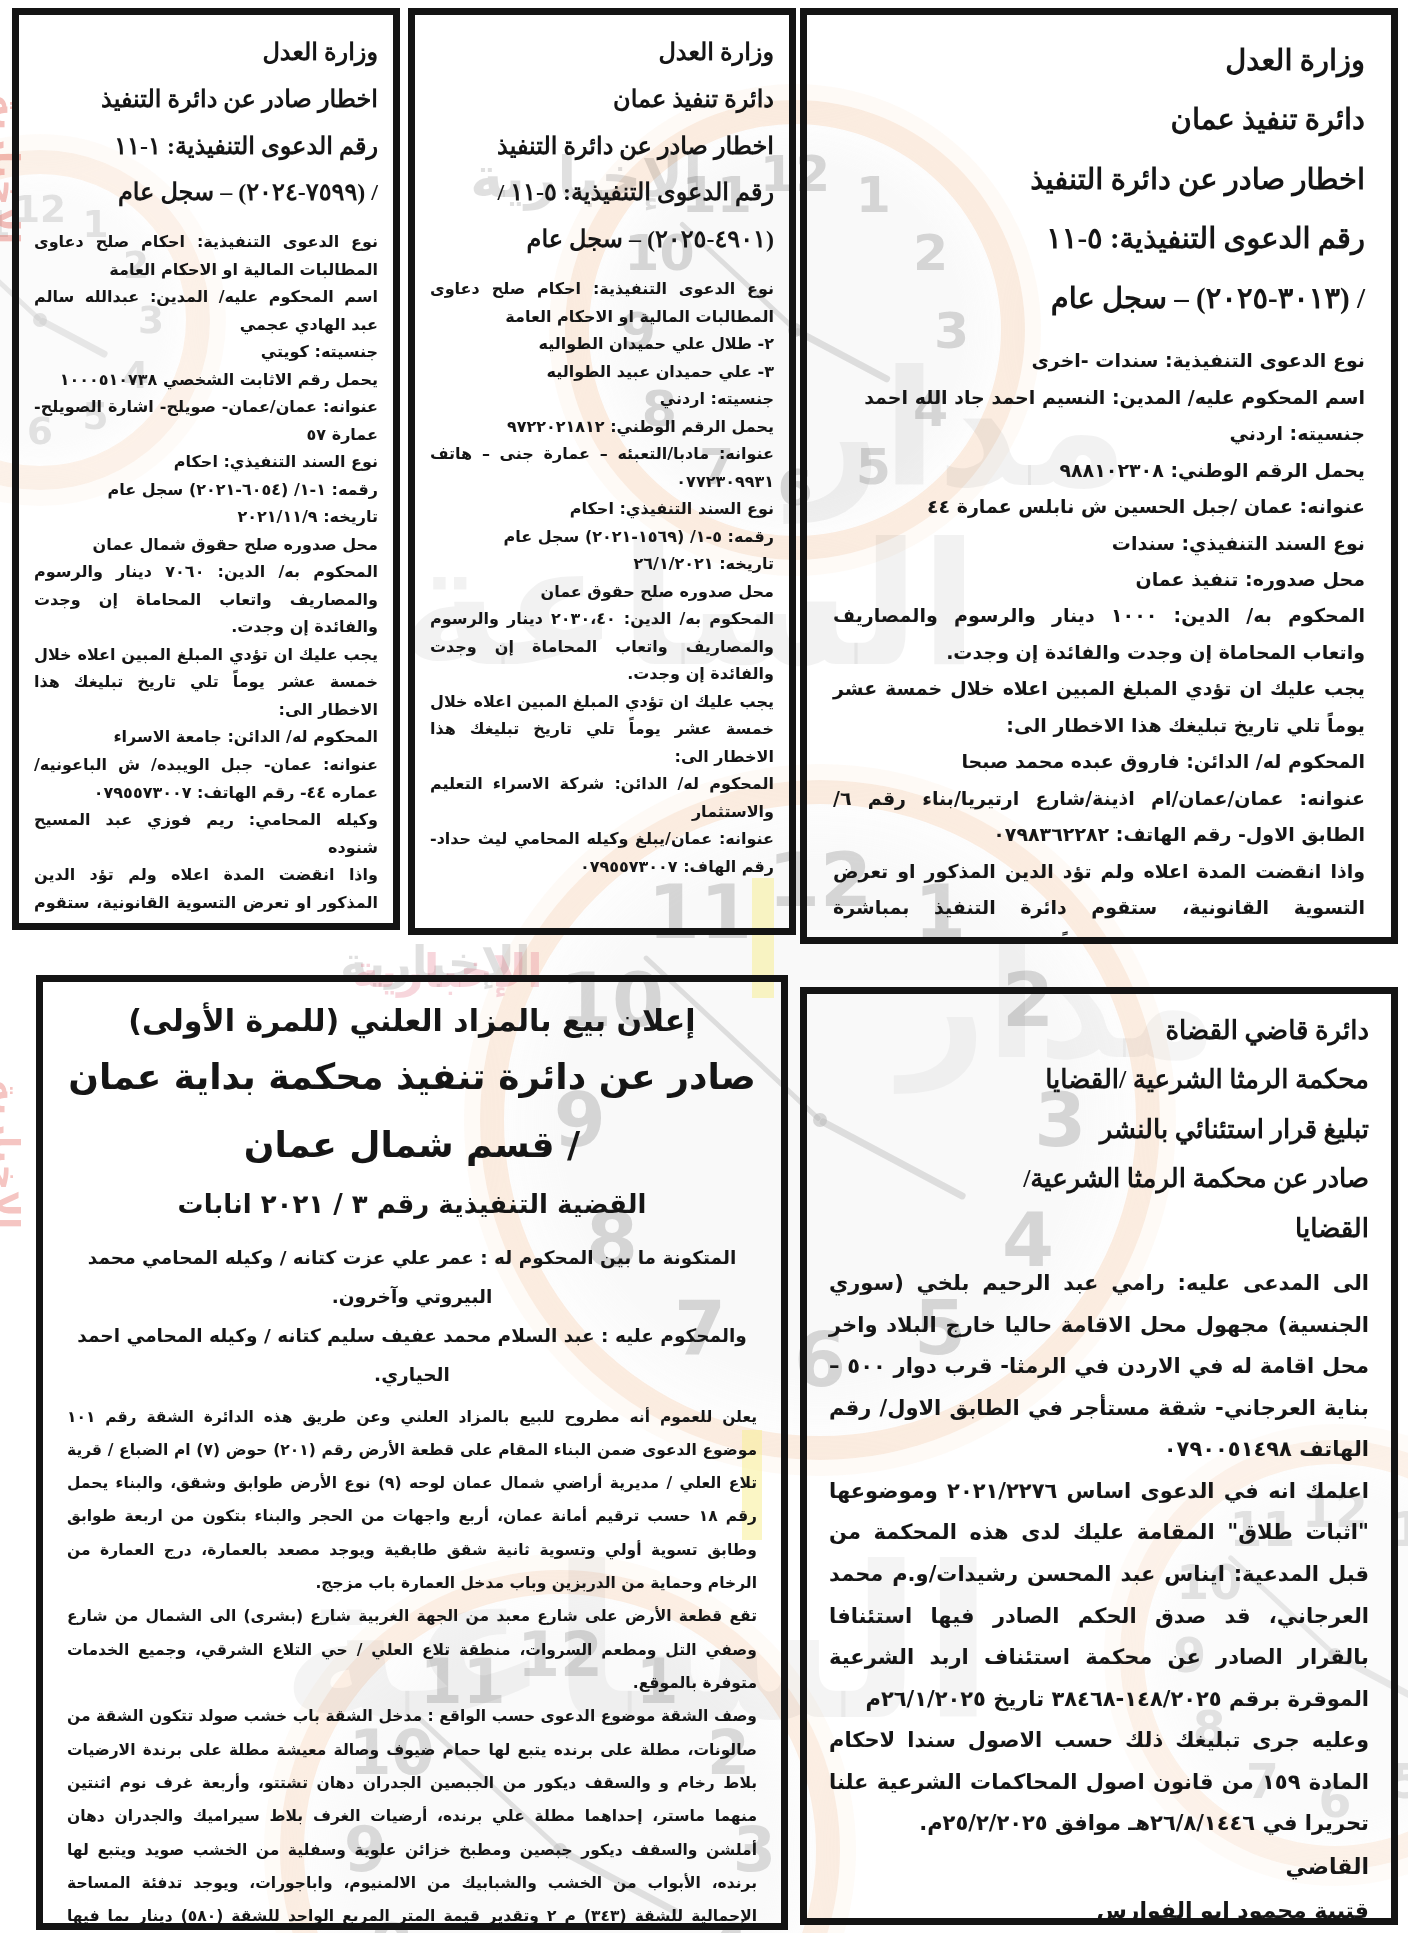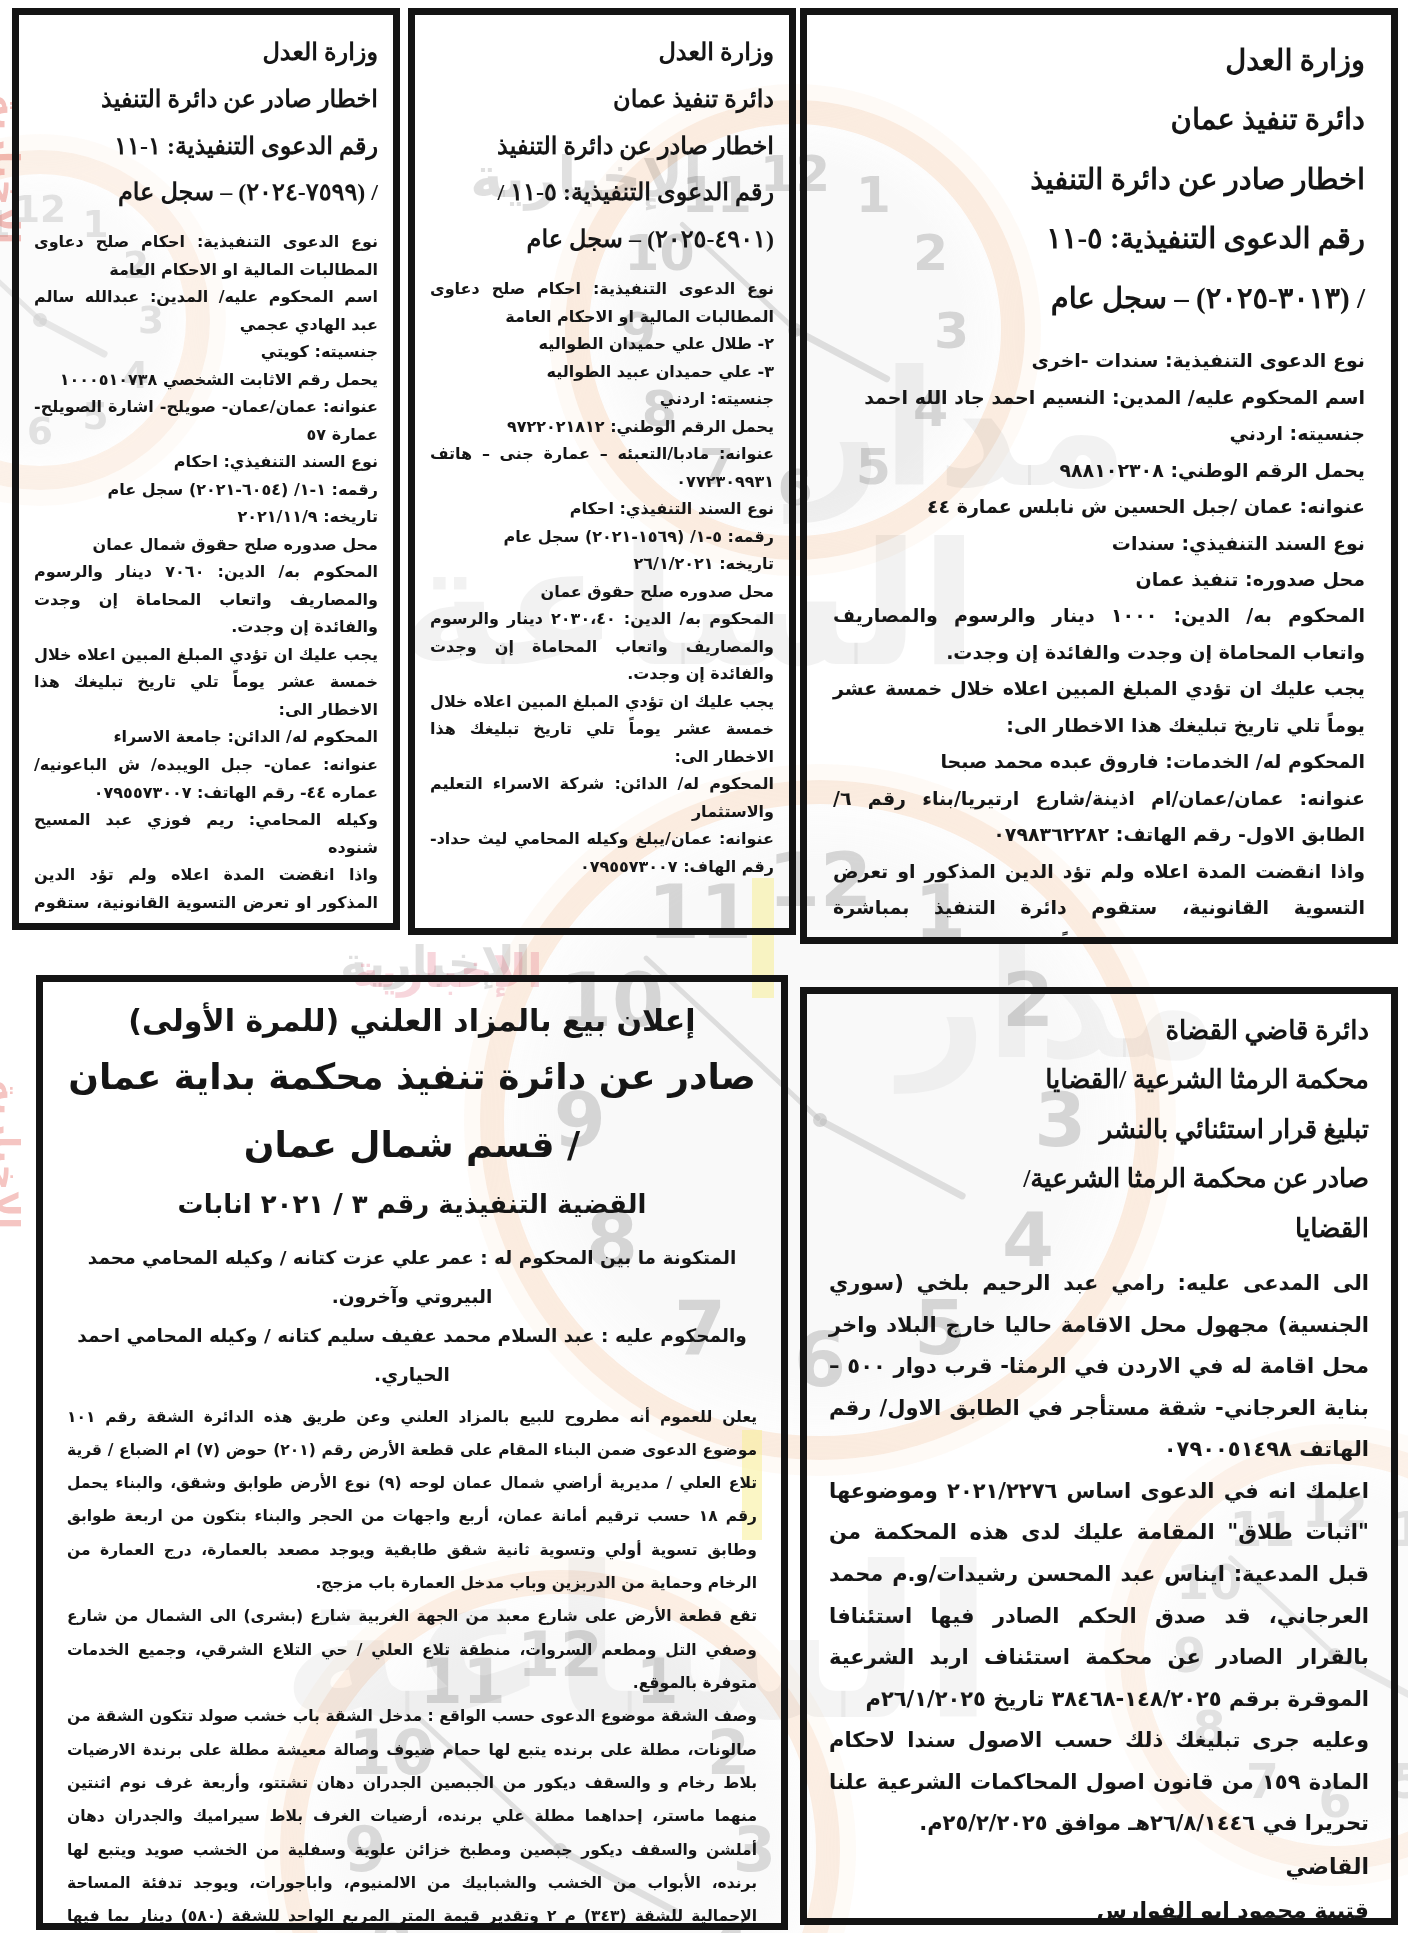--- a/index.html
+++ b/index.html
@@ -217,21 +217,21 @@
   <div class="bodytxt">
       <div class="field">نوع الدعوى التنفيذية: سندات -اخرى</div>
       <div class="field">اسم المحكوم عليه/ المدين:  النسيم احمد جاد الله احمد</div>
       <div class="field">جنسيته: اردني</div>
       <div class="field">يحمل الرقم الوطني: ٩٨٨١٠٢٣٠٨</div>
       <div class="field">عنوانه: عمان /جبل الحسين ش نابلس عمارة ٤٤</div>
       <div class="field">نوع السند التنفيذي: سندات</div>
       <div class="field">محل صدوره: تنفيذ عمان</div>
       <div class="field">المحكوم به/ الدين: ١٠٠٠ دينار والرسوم والمصاريف واتعاب المحاماة إن وجدت والفائدة إن وجدت.</div>
       <div class="field">يجب عليك ان تؤدي المبلغ المبين اعلاه خلال خمسة عشر يوماً تلي تاريخ تبليغك هذا الاخطار الى:</div>
-      <div class="field">المحكوم له/ الخدمات: فاروق عبده محمد صبحا</div>
+      <div class="field">المحكوم له/ الدائن: فاروق عبده محمد صبحا</div>
       <div class="field">عنوانه: عمان/عمان/ام اذينة/شارع ارتيريا/بناء رقم ٦/ الطابق الاول- رقم الهاتف: ٠٧٩٨٣٦٢٢٨٢</div>
       <div class="field">واذا انقضت المدة اعلاه ولم تؤد الدين المذكور او تعرض التسوية القانونية، ستقوم دائرة التنفيذ بمباشرة الاجراءات التنفيذية اللازمة قانوناً بحقك.</div>
     </div>
 </div>
 
 <div class="notice-box" id="box-auction">
   <div class="title">إعلان بيع بالمزاد العلني (للمرة الأولى)</div>
   <div class="subtitle">صادر عن دائرة تنفيذ محكمة بداية عمان / قسم شمال عمان</div>
   <div class="caseline">القضية التنفيذية رقم ٣ / ٢٠٢١ انابات</div>
   <div>

